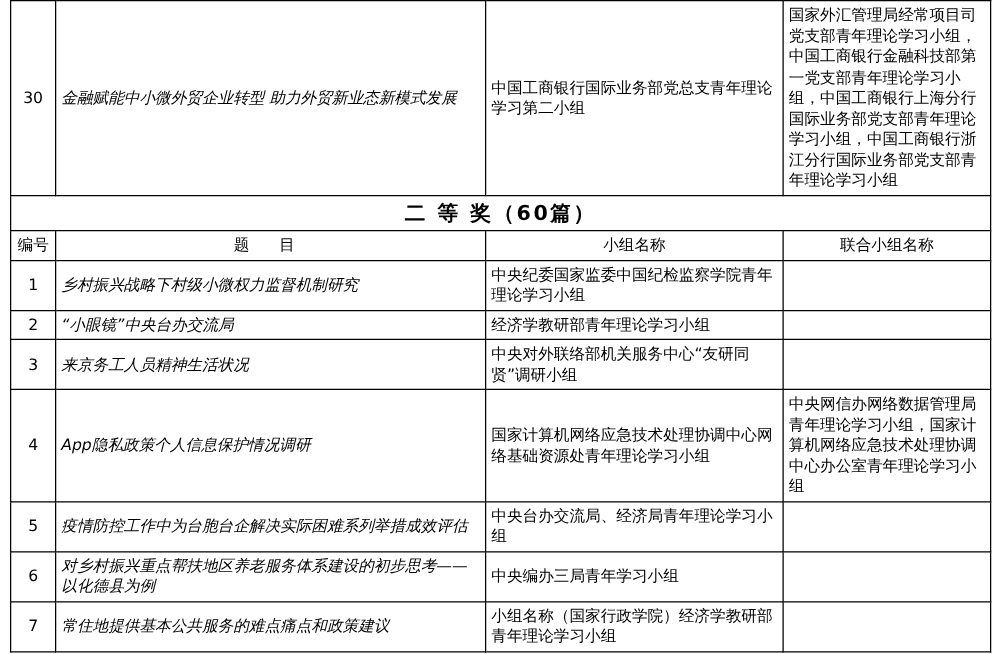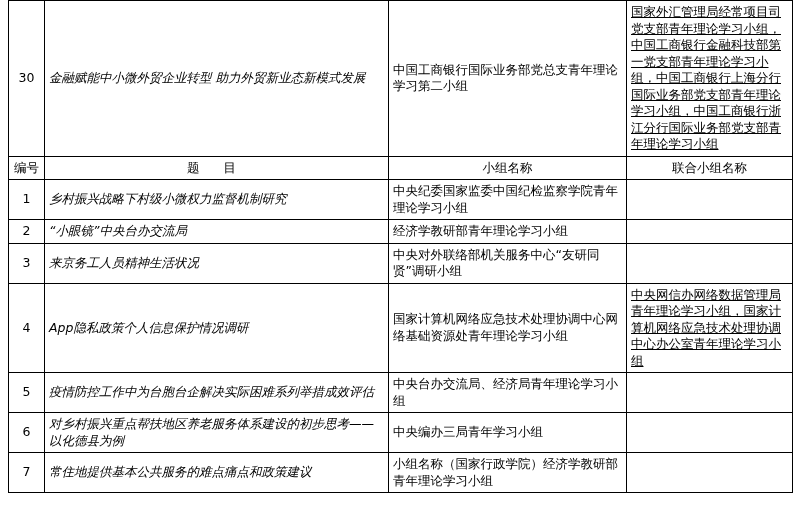--- a/index.html
+++ b/index.html
@@ -48,21 +48,20 @@
   .cell-title {
     text-align: left;
     font-style: italic;
   }
   .cell-group {
     text-align: left;
     margin-left: 20px;
   }
   .cell-joint {
     text-align: left;
-    text-decoration: underline;
   }
   .award-row td {
     text-align: center;
     padding: 9px 4px 10px 4px;
   }
   .award-title {
     font-size: 16.5px;
     font-weight: bold;
     letter-spacing: 2px;
   }
@@ -92,20 +91,25 @@
       <col class="c-joint">
     </colgroup>
     <tbody>
       <tr>
         <td class="cell-num tall-cell">30</td>
         <td class="cell-title">金融赋能中小微外贸企业转型  助力外贸新业态新模式发展</td>
         <td class="cell-group">中国工商银行国际业务部党总支青年理论学习第二小组</td>
         <td class="cell-joint joint-top">国家外汇管理局经常项目司党支部青年理论学习小组，中国工商银行金融科技部第一党支部青年理论学习小组，中国工商银行上海分行国际业务部党支部青年理论学习小组，中国工商银行浙江分行国际业务部党支部青年理论学习小组</td>
       </tr>
 
+      <tr class="award-row">
+        <td colspan="4">
+          <span class="award-title">二 等 奖（60篇）</span>
+        </td>
+      </tr>
 
       <tr class="head-row">
         <td>编号</td>
         <td class="head-title">题  目</td>
         <td>小组名称</td>
         <td>联合小组名称</td>
       </tr>
 
       <tr>
         <td class="cell-num">1</td>

